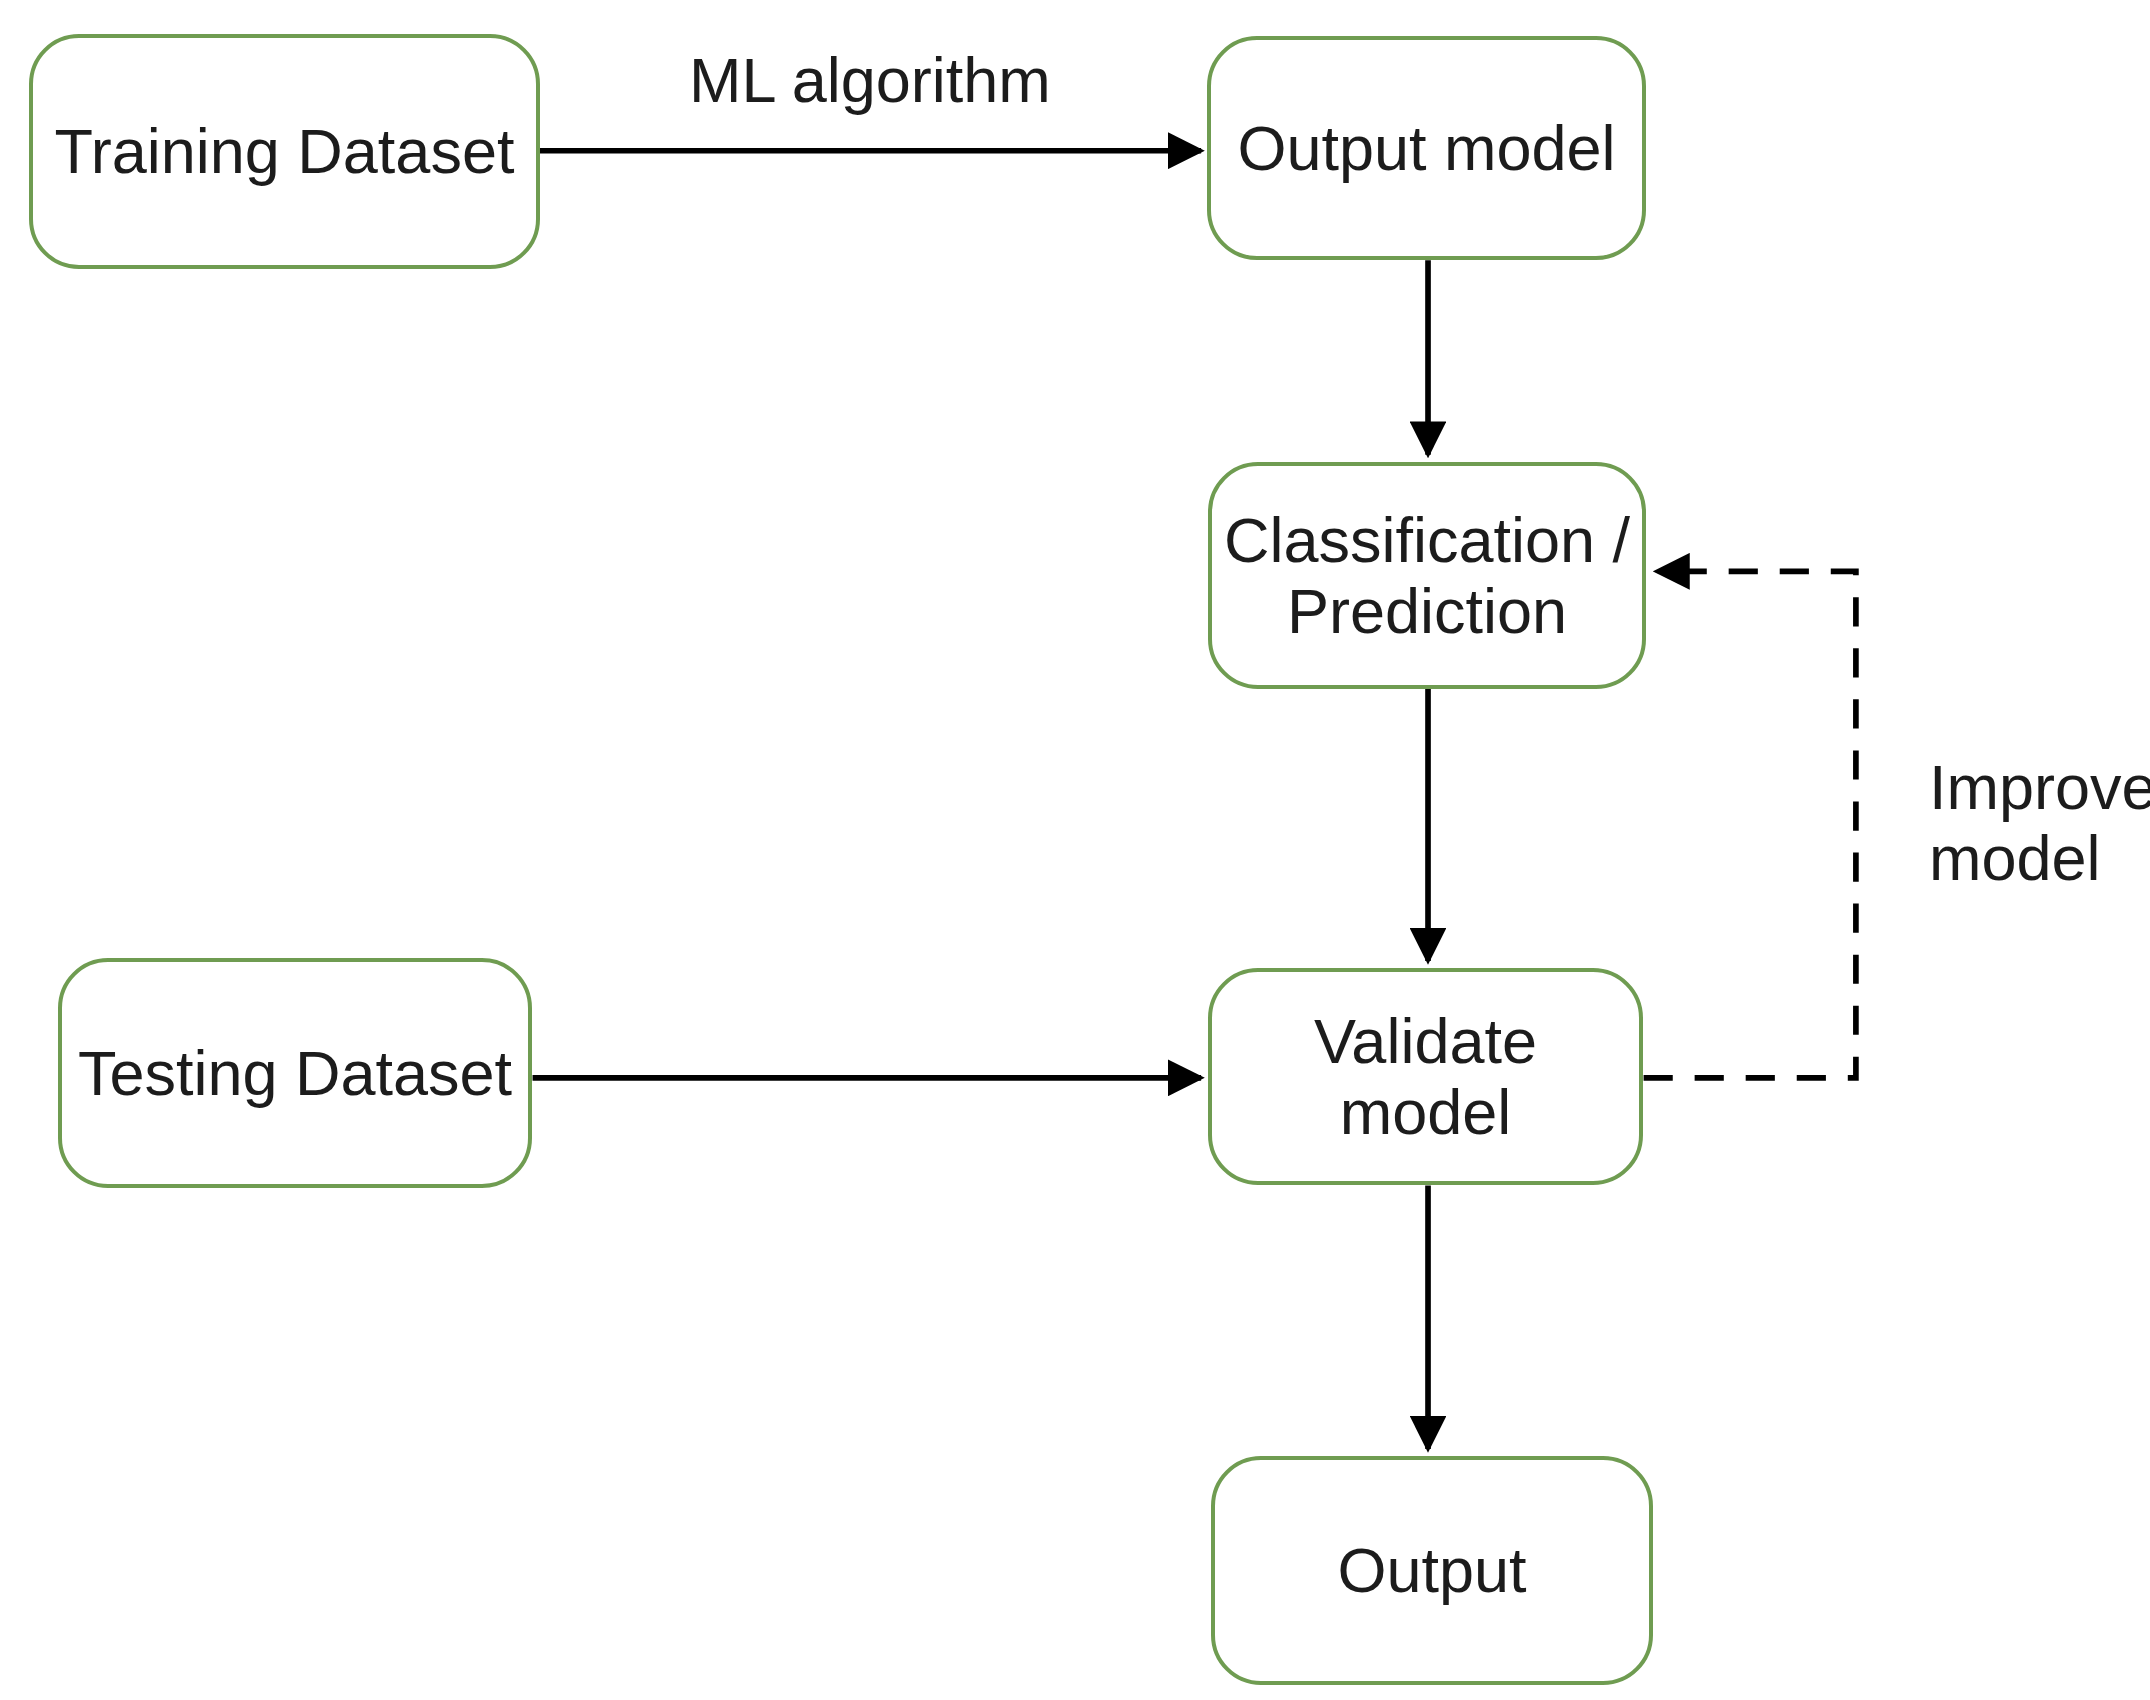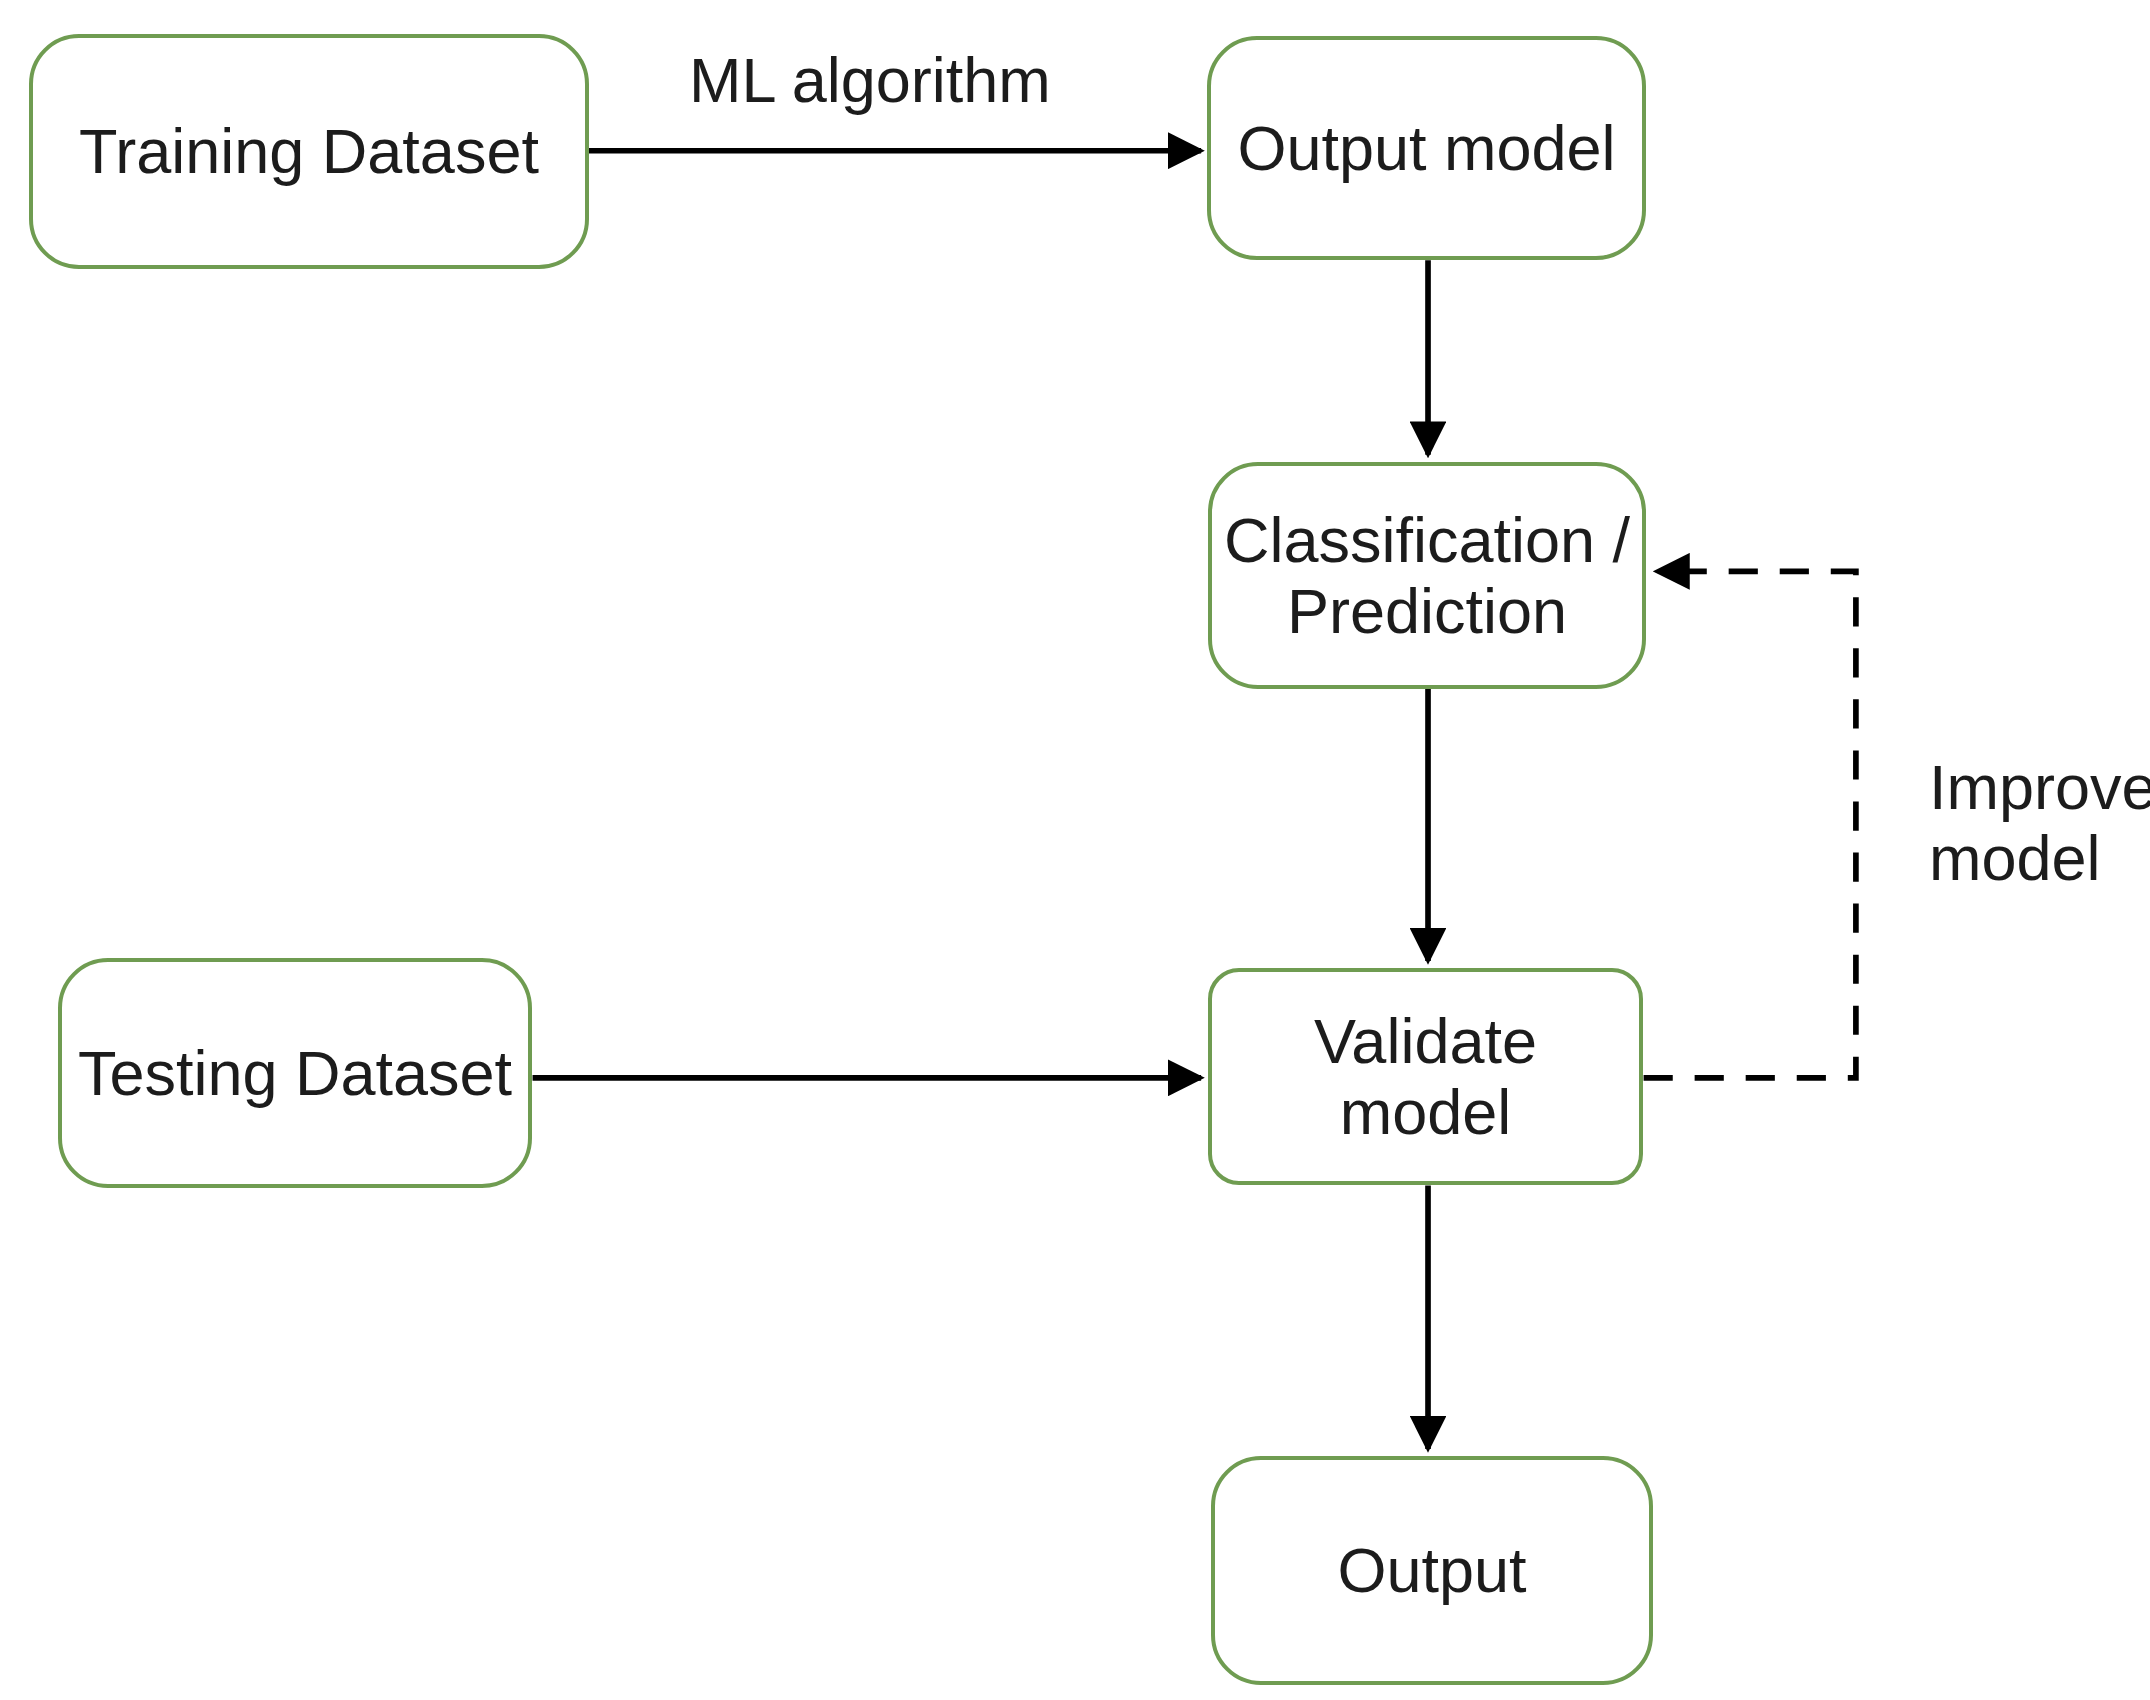--- a/index.html
+++ b/index.html
@@ -31,25 +31,25 @@
     display: flex;
     flex-direction: column;
     align-items: center;
     justify-content: center;
     text-align: center;
     color: #1c1c1c;
     font-size: 63px;
     line-height: 1.12;
     white-space: nowrap;
   }
-  #node-training-dataset { left: 29px;   top: 34px;   width: 560px; height: 235px; }
+  #node-training-dataset { left: 29px;   top: 34px;   width: 511px; height: 235px; }
   #node-train-model      { left: 1207px; top: 36px;   width: 439px; height: 224px; }
   #node-classification   { left: 1208px; top: 462px;  width: 438px; height: 227px; }
   #node-testing-dataset  { left: 58px;   top: 958px; width: 474px; height: 230px; }
-  #node-validate-model   { left: 1208px; top: 968px; width: 435px; height: 217px; border-radius: 31px; }
+  #node-validate-model   { left: 1208px; top: 968px; width: 435px; height: 217px; }
   #node-output           { left: 1211px; top: 1456px; width: 442px; height: 229px; text-align: center; }
 
   .edge-label {
     position: absolute;
     color: #1c1c1c;
     font-size: 63px;
     line-height: 1.12;
     text-align: left;
     white-space: nowrap;
   }

